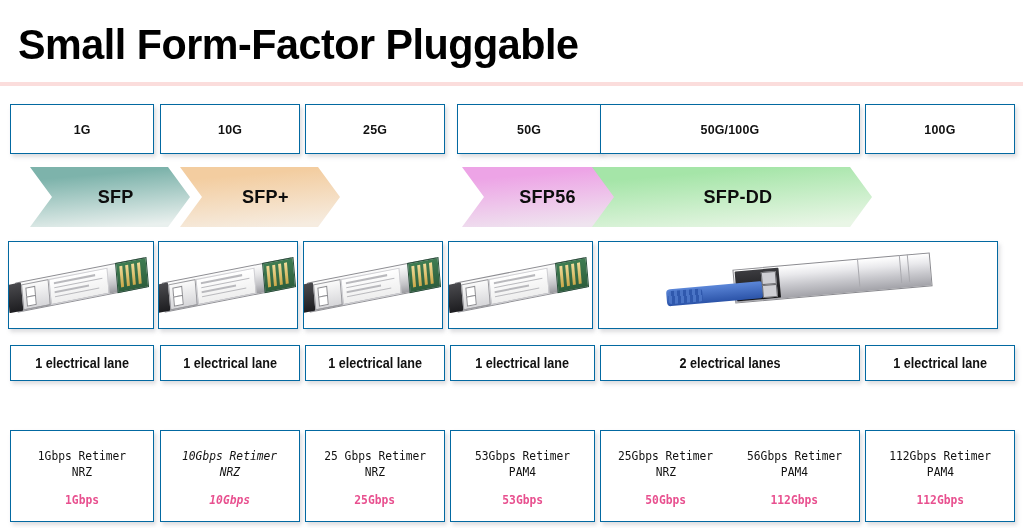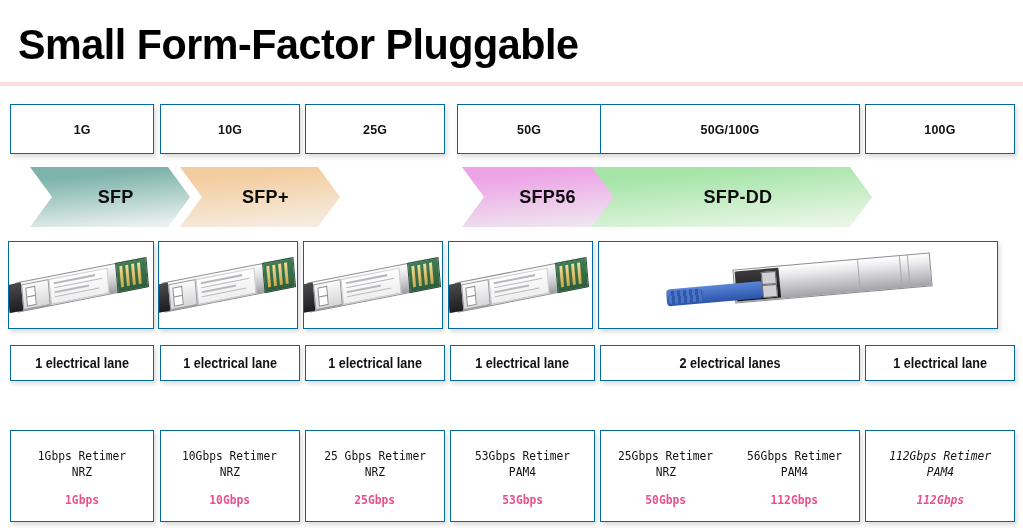--- a/index.html
+++ b/index.html
@@ -392,21 +392,21 @@
 <div class="row" id="spec-row">
     <div class="cell" style="left: 10px; width: 144px;">
       <div class="spec-inner">
         <div class="spec-col">
           <div class="spec-rate">1Gbps Retimer</div>
           <div class="spec-mod">NRZ</div>
           <div class="spec-total">1Gbps</div>
         </div>
       </div>
     </div>
-    <div class="cell" style="left: 160px; width: 140px;">
+    <div class="cell" style="left: 160px; width: 140px; font-style: italic;">
       <div class="spec-inner">
         <div class="spec-col">
           <div class="spec-rate">10Gbps Retimer</div>
           <div class="spec-mod">NRZ</div>
           <div class="spec-total">10Gbps</div>
         </div>
       </div>
     </div>
     <div class="cell" style="left: 305px; width: 140px;">
       <div class="spec-inner">
@@ -433,21 +433,21 @@
           <div class="spec-mod">NRZ</div>
           <div class="spec-total">50Gbps</div>
         </div>
         <div class="spec-col">
           <div class="spec-rate">56Gbps Retimer</div>
           <div class="spec-mod">PAM4</div>
           <div class="spec-total">112Gbps</div>
         </div>
       </div>
     </div>
-    <div class="cell" style="left: 865px; width: 150px; font-style: italic;">
+    <div class="cell" style="left: 865px; width: 150px;">
       <div class="spec-inner">
         <div class="spec-col">
           <div class="spec-rate">112Gbps Retimer</div>
           <div class="spec-mod">PAM4</div>
           <div class="spec-total">112Gbps</div>
         </div>
       </div>
     </div>
   </div>
 

